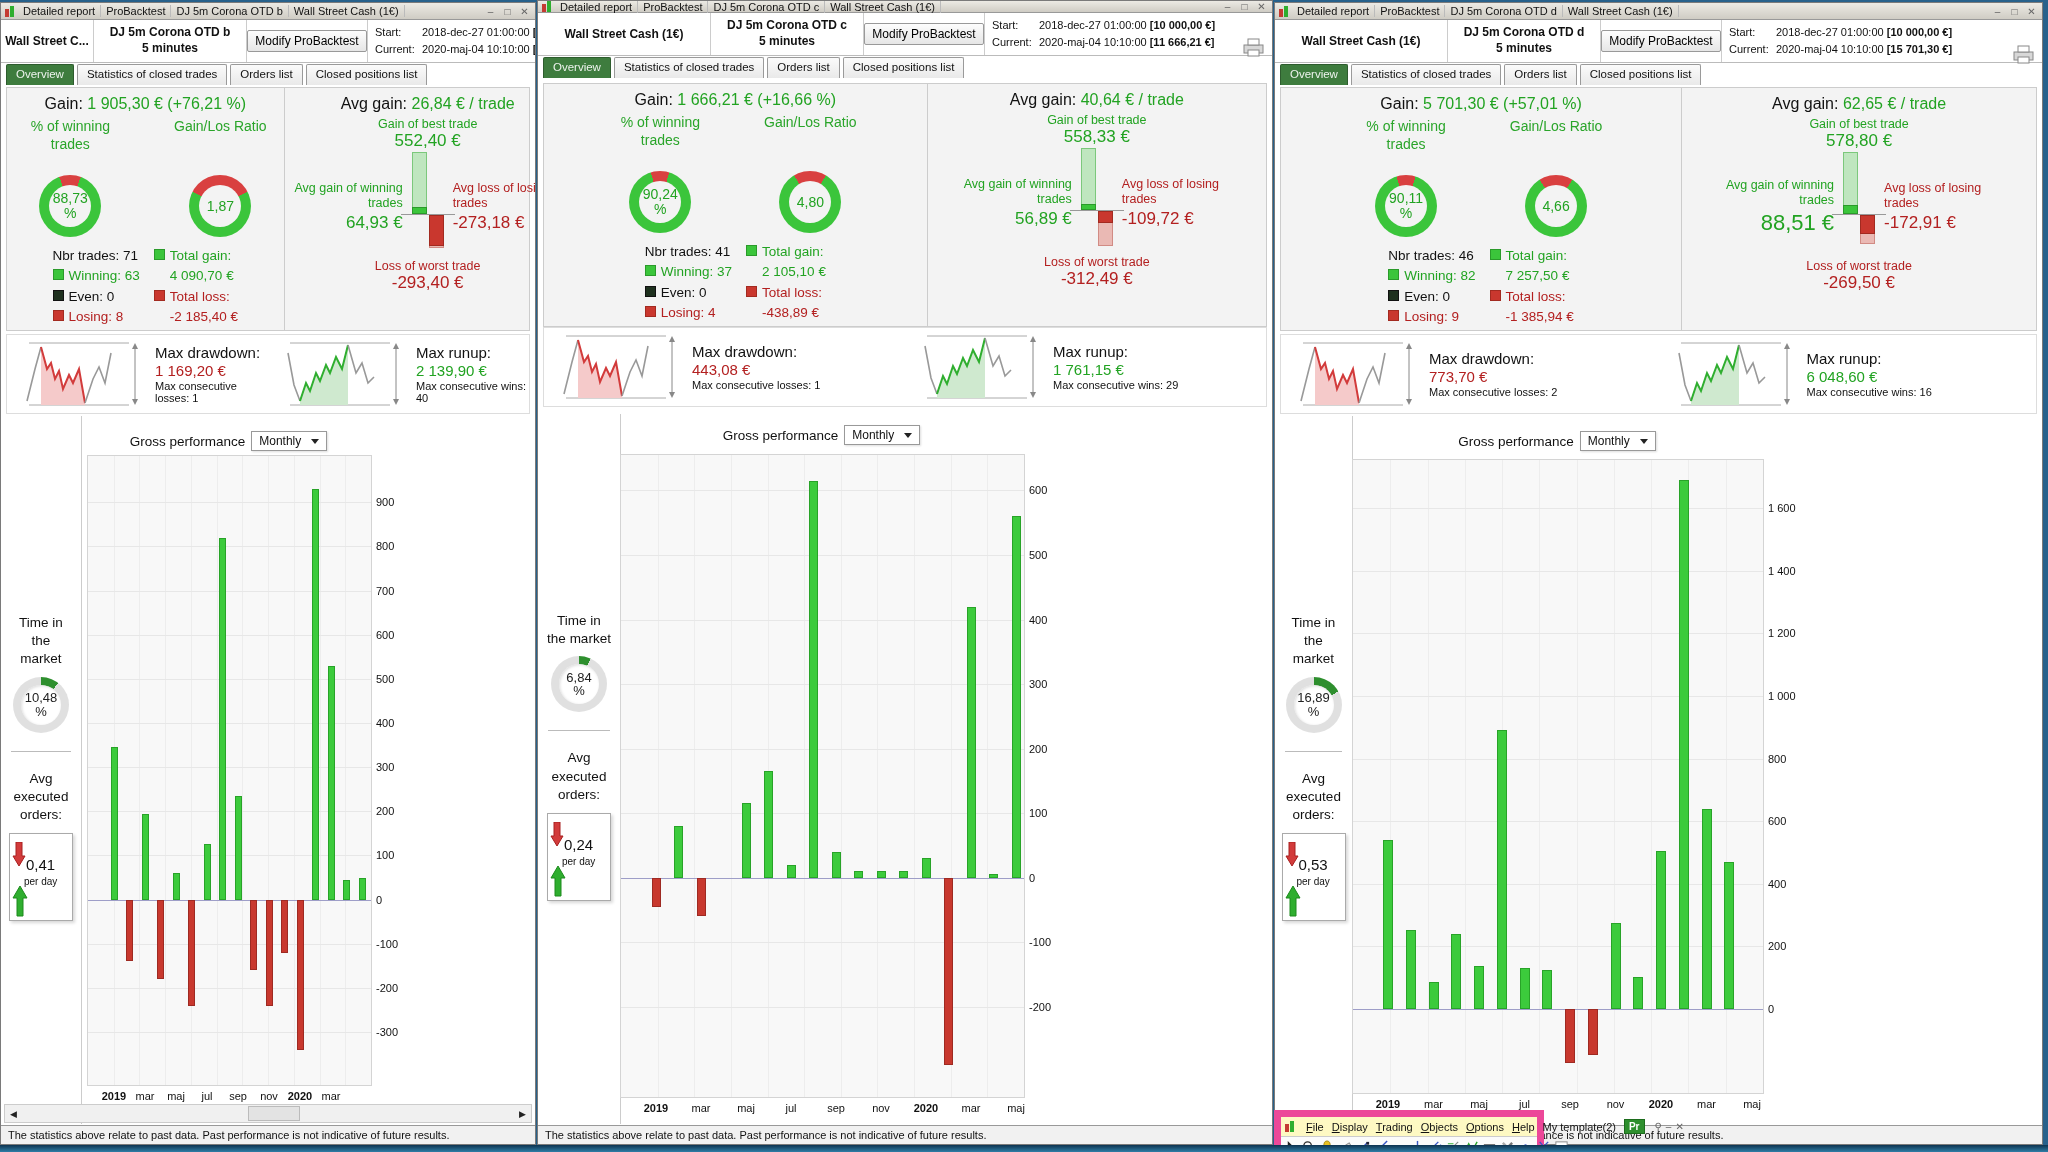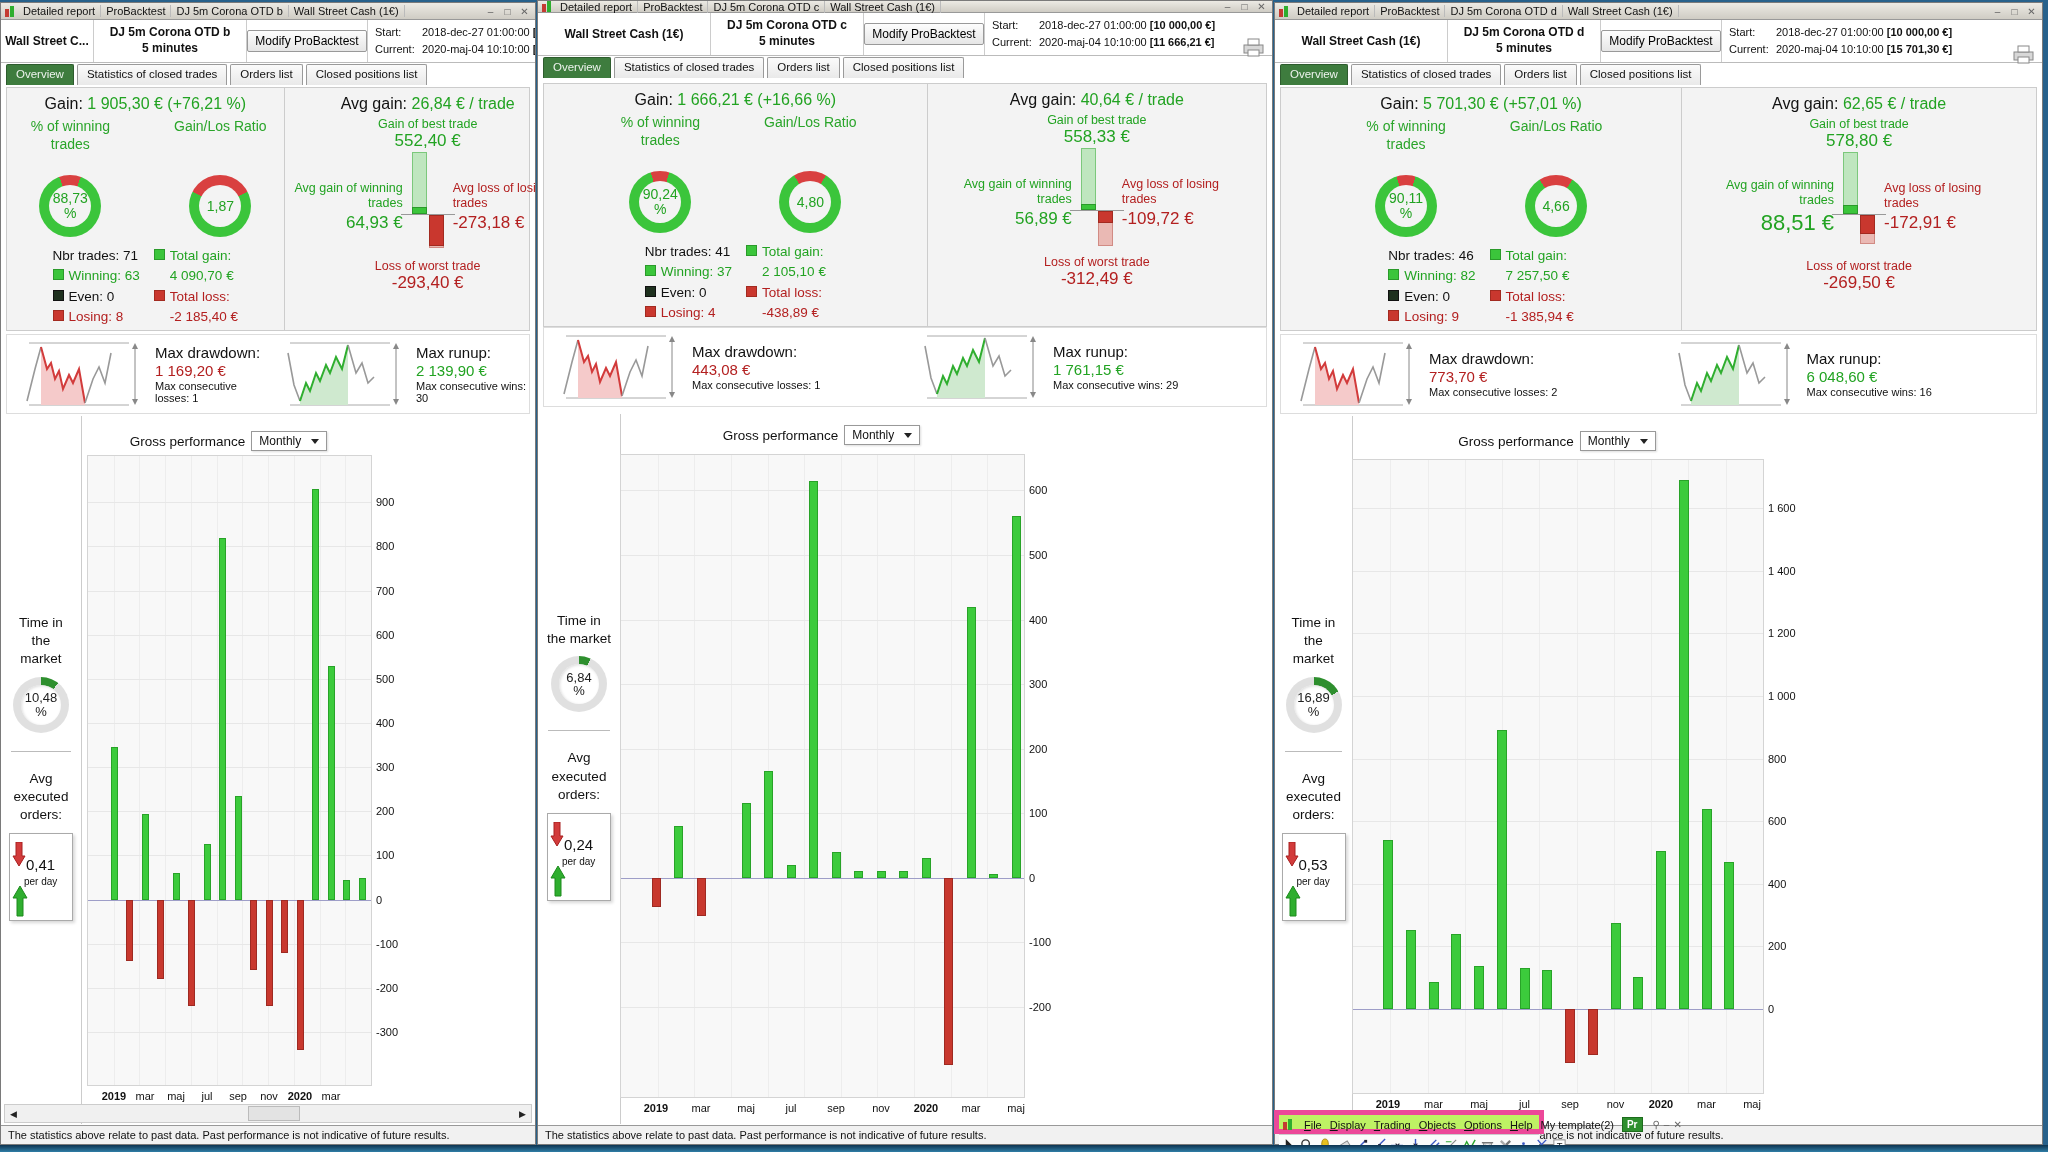--- a/index.html
+++ b/index.html
@@ -118,21 +118,21 @@
   
   .hscroll{position:absolute;left:3px;right:3px;top:1101px;height:17px;display:flex;align-items:center;
            border:1px solid #ccc;background:#f0f0f0}
   .sarr{font-size:9px;padding:0 5px;color:#222}
   .strack{flex:1;position:relative;height:100%}
   .sthumb{position:absolute;left:46%;width:52px;top:1px;bottom:1px;background:#e3e3e3;border:1px solid #bbb;box-sizing:border-box}
   
   .footer{position:absolute;left:0;right:0;bottom:0;height:18px;background:#f1f1f1;border-top:1px solid #999;
           font-size:11px;display:flex;align-items:center;padding-left:7px;white-space:nowrap}
   
-  .overlay{position:absolute;left:1274px;top:1110px;width:270px;height:24px;background:#bef264;border:5px solid #ec4899;z-index:6;box-sizing:border-box}
+  .overlay{position:absolute;left:1274px;top:1110px;width:270px;height:36px;background:#fef9c3;border:7px solid #ec4899;z-index:6;box-sizing:border-box}
   .menurow{display:flex;align-items:center;height:19px;font-size:11px;gap:8px;padding:0 4px;white-space:nowrap}
   .mi{display:inline-block}
   .mi::first-letter{text-decoration:underline}
   .prbadge{background:#2e8f2e;color:#fff;font-weight:bold;font-size:10px;padding:1px 4px;border:1px solid #1c6c1c}
   .ovbtns{display:flex;gap:4px;color:#666;font-size:10px;margin-left:2px}
   .toolrow{display:flex;align-items:center;gap:3px;height:21px;padding:0 3px;background:#fbfbfb;border-top:1px solid #ccc}
   .ticon{width:15px;height:15px;flex:0 0 15px}
   .taskbar{position:absolute;left:0;right:0;bottom:0;height:7px;background:linear-gradient(#0d3350,#2f7da6);z-index:7}
 </style>
 </head>
@@ -267,21 +267,21 @@
           <polyline points="4,14 10,46 16,62" fill="none" stroke="#999" stroke-width="1.6"></polyline>
           <polyline points="16,62 22,44 26,52 32,34 36,42 42,26 46,34 52,18 58,30 64,6" fill="none" stroke="#2fae2f" stroke-width="2"></polyline>
           <polyline points="64,6 72,34 78,24 84,44 90,38" fill="none" stroke="#999" stroke-width="1.6"></polyline>
           <line x1="112" y1="8" x2="112" y2="62" stroke="#888"></line>
           <polygon points="112,4 109,10 115,10" fill="#888"></polygon>
             <polygon points="112,66 109,60 115,60" fill="#888"></polygon>
         </svg>
         <div class="ddtext">
           <div class="ddlab">Max runup:</div>
           <div class="ddval grn">2 139,90 €</div>
-          <div class="ddsub">Max consecutive wins: 30</div>
+          <div class="ddsub">Max consecutive wins: 40</div>
         </div>
       </div>
     </div>
 
     <div class="rail">
       <div class="timlabel">Time in the market</div>
       <div class="donut time" style="background: conic-gradient(rgb(46, 143, 46) 0deg, rgb(46, 143, 46) 10.5%, rgb(224, 224, 224) 0deg);">
         <span class="dval">
             <span>10,48</span>
             <span>%</span>

